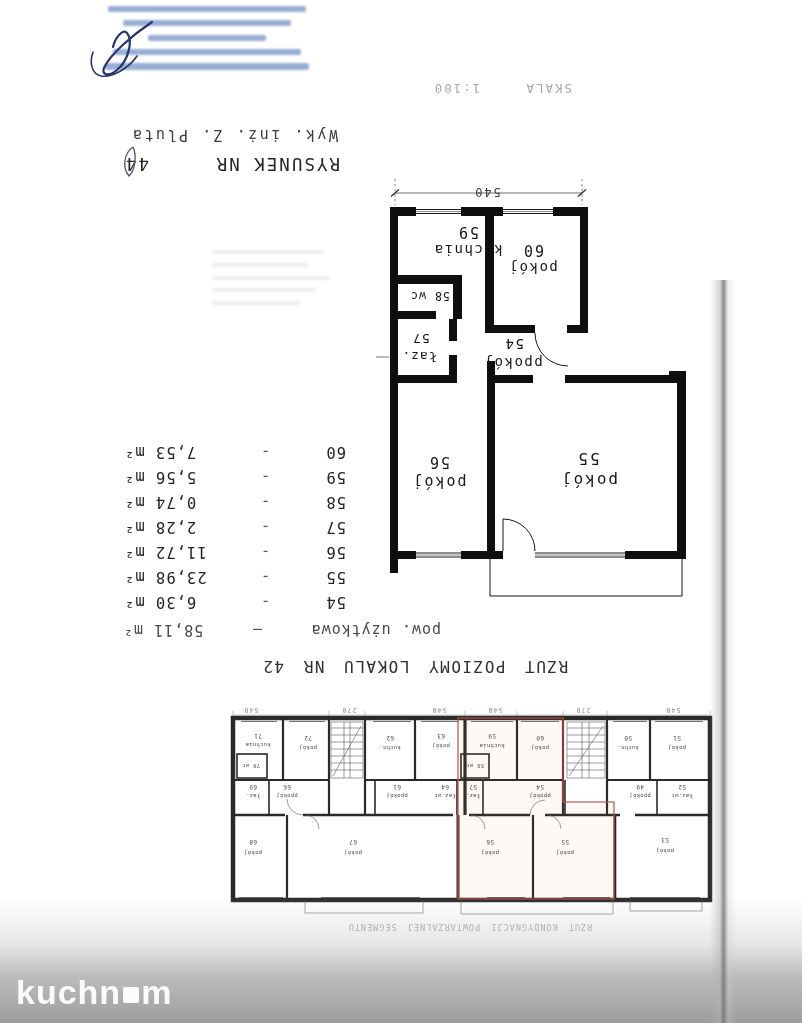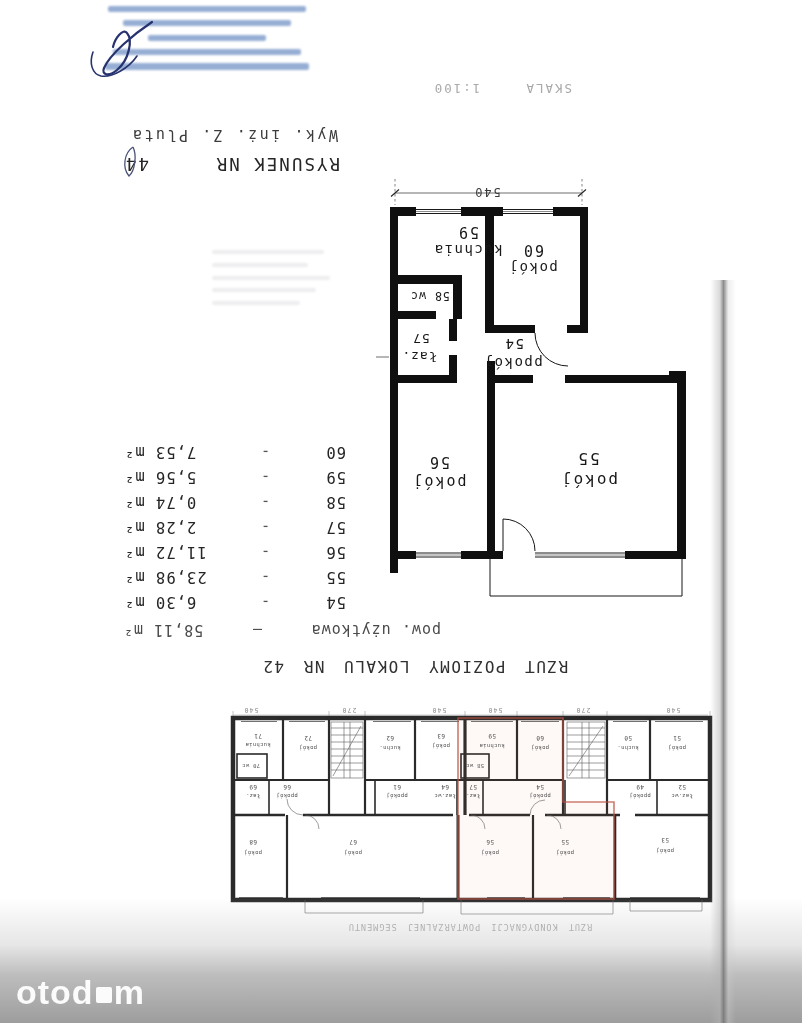--- a/index.html
+++ b/index.html
@@ -416,18 +416,18 @@
   </svg>
 
   <div class="abs flip segment-caption">
     <span>RZUT KONDYGNACJI POWTARZALNEJ SEGMENTU</span>
   </div>
 
   <div class="abs bottom-band"></div>
   <div class="abs page-edge"></div>
 
   <div class="abs watermark">
-    <span>otod</span>
+    <span>kuchn</span>
     <span class="sq"></span>
     <span>m</span>
   </div>
 
 </div>
 
 </body></html>

